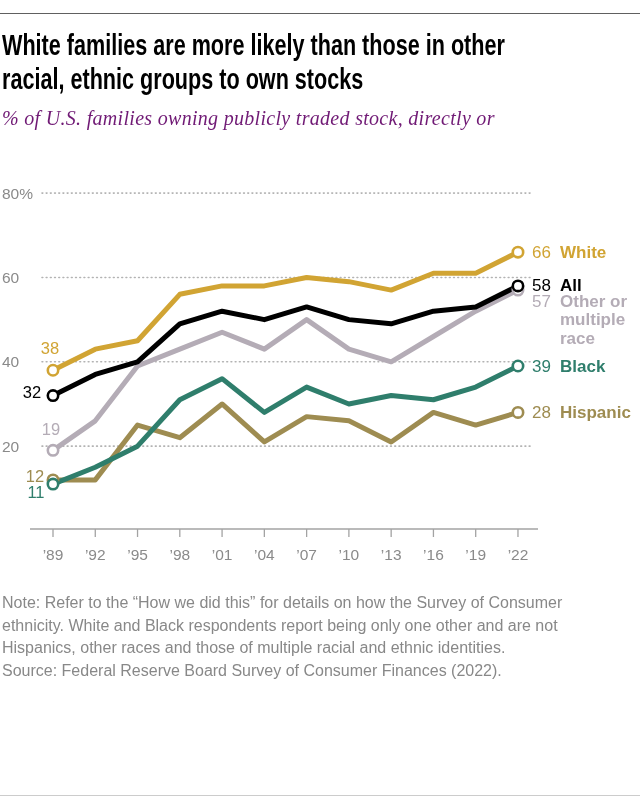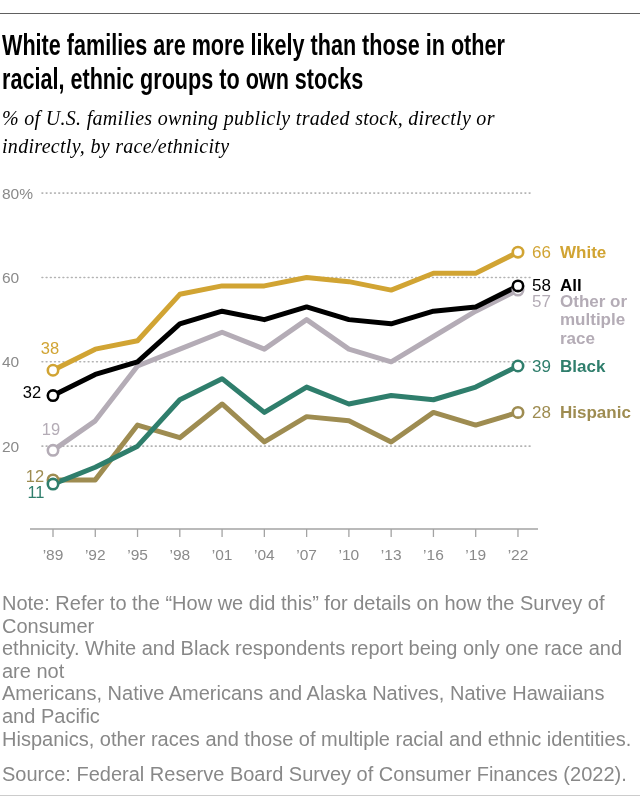--- a/index.html
+++ b/index.html
@@ -10,47 +10,46 @@
   .top-rule{position:absolute;top:13px;left:0;width:640px;border-top:1.5px solid #606060;}
   .bottom-rule{position:absolute;top:795px;left:0;width:640px;border-top:1px solid #cccccc;}
   .title{
     position:absolute;top:28px;left:2px;width:880px;
     font-size:30px;font-weight:700;color:#000;line-height:34px;
     transform:scaleX(0.72);transform-origin:0 0;letter-spacing:0px;
   }
   .subtitle{
     position:absolute;top:104px;left:2px;width:620px;
     font-family:"Liberation Serif",serif;font-style:italic;
-    font-size:20px;color:#000000;line-height:28px;letter-spacing:0.3px;
+    font-size:20px;color:#701a75;line-height:28px;letter-spacing:0.3px;
   }
   .chart-wrap{position:absolute;top:0;left:0;width:640px;height:804px;}
   .note{
     position:absolute;top:592px;left:2px;width:636px;
-    font-size:20px;color:#888888;line-height:22.6px;
+    font-size:16px;color:#888888;line-height:22.6px;
   }
-  .note .src{margin-top:13px;}
+  .note .src{margin-top:0;}
   .brand{
     position:absolute;top:757px;left:2px;
     font-size:16px;font-weight:700;color:#111111;letter-spacing:0.4px;
   }
 </style>
 </head>
 <body>
 
 <div class="page">
   <div class="top-rule"></div>
 
   <div class="title">
     <div>White families are more likely than those in other</div>
     <div>racial, ethnic groups to own stocks</div>
   </div>
 
   <div class="subtitle">
     <div>% of U.S. families owning publicly traded stock, directly or</div>
-    <div>indirectly, by race/ethnicity</div>
   </div>
 
   <div class="chart-wrap">
     <svg id="chart-svg" width="640" height="804" viewBox="0 0 640 804" style="position:absolute;top:0;left:0;font-family:'Liberation Sans',sans-serif;">
         <line x1="42" x2="533" y1="193.09999999999997" y2="193.09999999999997" stroke="#b3b3b3" stroke-width="1.6" stroke-dasharray="0.8 3.4" stroke-linecap="round"></line>
         <text x="2" y="193.09999999999997" fill="#8a8a8a" font-size="15.5" text-anchor="start" dominant-baseline="central" font-weight="normal">80%</text>
         <line x1="42" x2="533" y1="277.45" y2="277.45" stroke="#b3b3b3" stroke-width="1.6" stroke-dasharray="0.8 3.4" stroke-linecap="round"></line>
         <text x="2" y="277.45" fill="#8a8a8a" font-size="15.5" text-anchor="start" dominant-baseline="central" font-weight="normal">60</text>
         <line x1="42" x2="533" y1="361.79999999999995" y2="361.79999999999995" stroke="#b3b3b3" stroke-width="1.6" stroke-dasharray="0.8 3.4" stroke-linecap="round"></line>
         <text x="2" y="361.79999999999995" fill="#8a8a8a" font-size="15.5" text-anchor="start" dominant-baseline="central" font-weight="normal">40</text>
@@ -111,21 +110,20 @@
         <text x="560" y="338.10249999999996" fill="#b4acb6" font-size="17" text-anchor="start" dominant-baseline="central" font-weight="bold">race</text>
         <text x="532" y="366.0175" fill="#2f7e6c" font-size="17" text-anchor="start" dominant-baseline="central" font-weight="normal">39</text>
         <text x="560" y="366.0175" fill="#2f7e6c" font-size="17" text-anchor="start" dominant-baseline="central" font-weight="bold">Black</text>
         <text x="532" y="412.40999999999997" fill="#9e8c51" font-size="17" text-anchor="start" dominant-baseline="central" font-weight="normal">28</text>
         <text x="560" y="412.40999999999997" fill="#9e8c51" font-size="17" text-anchor="start" dominant-baseline="central" font-weight="bold">Hispanic</text>
       </svg>
   </div>
 
   <div class="note">
     <div>Note: Refer to the “How we did this” for details on how the Survey of Consumer</div>
-    <div>ethnicity. White and Black respondents report being only one race and are not</div>
-    <div>Americans, Native Americans and Alaska Natives, Native Hawaiians and Pacific</div>
+    <div>ethnicity. White and Black respondents report being only one other and are not</div>
     <div>Hispanics, other races and those of multiple racial and ethnic identities.</div>
     <div class="src">Source: Federal Reserve Board Survey of Consumer Finances (2022).</div>
   </div>
 
 
   <div class="bottom-rule"></div>
 </div>
 
 </body></html>

